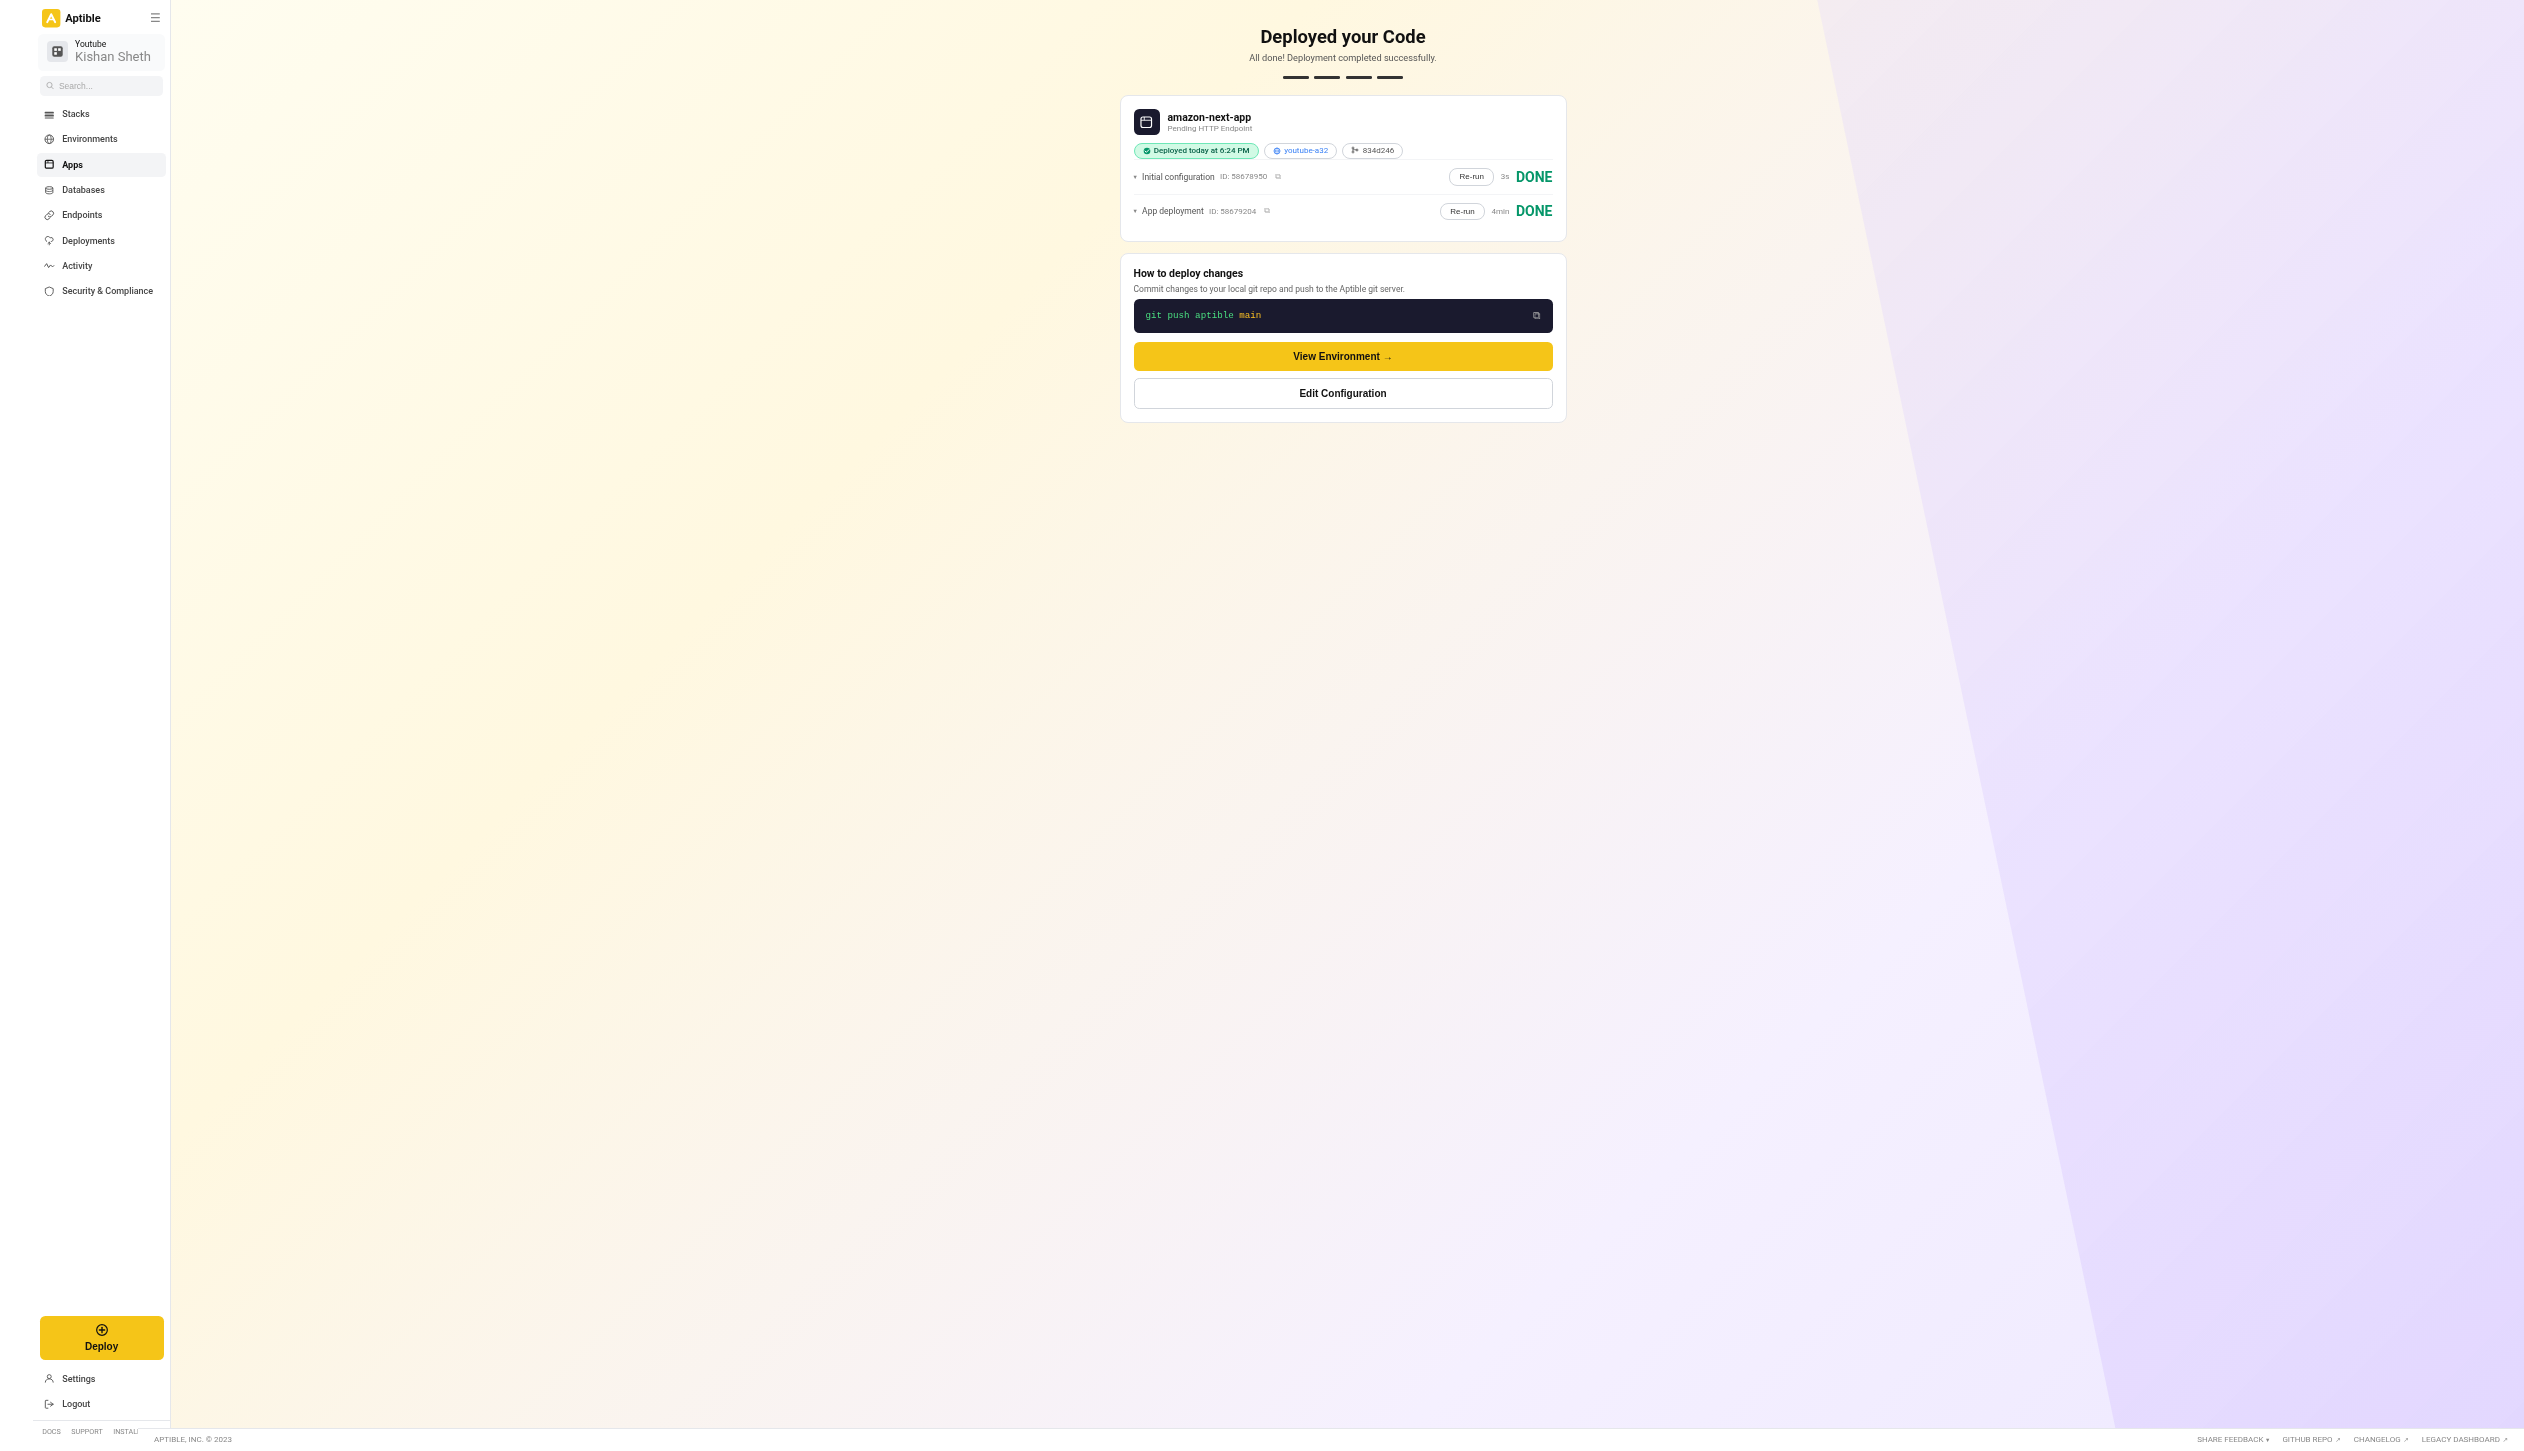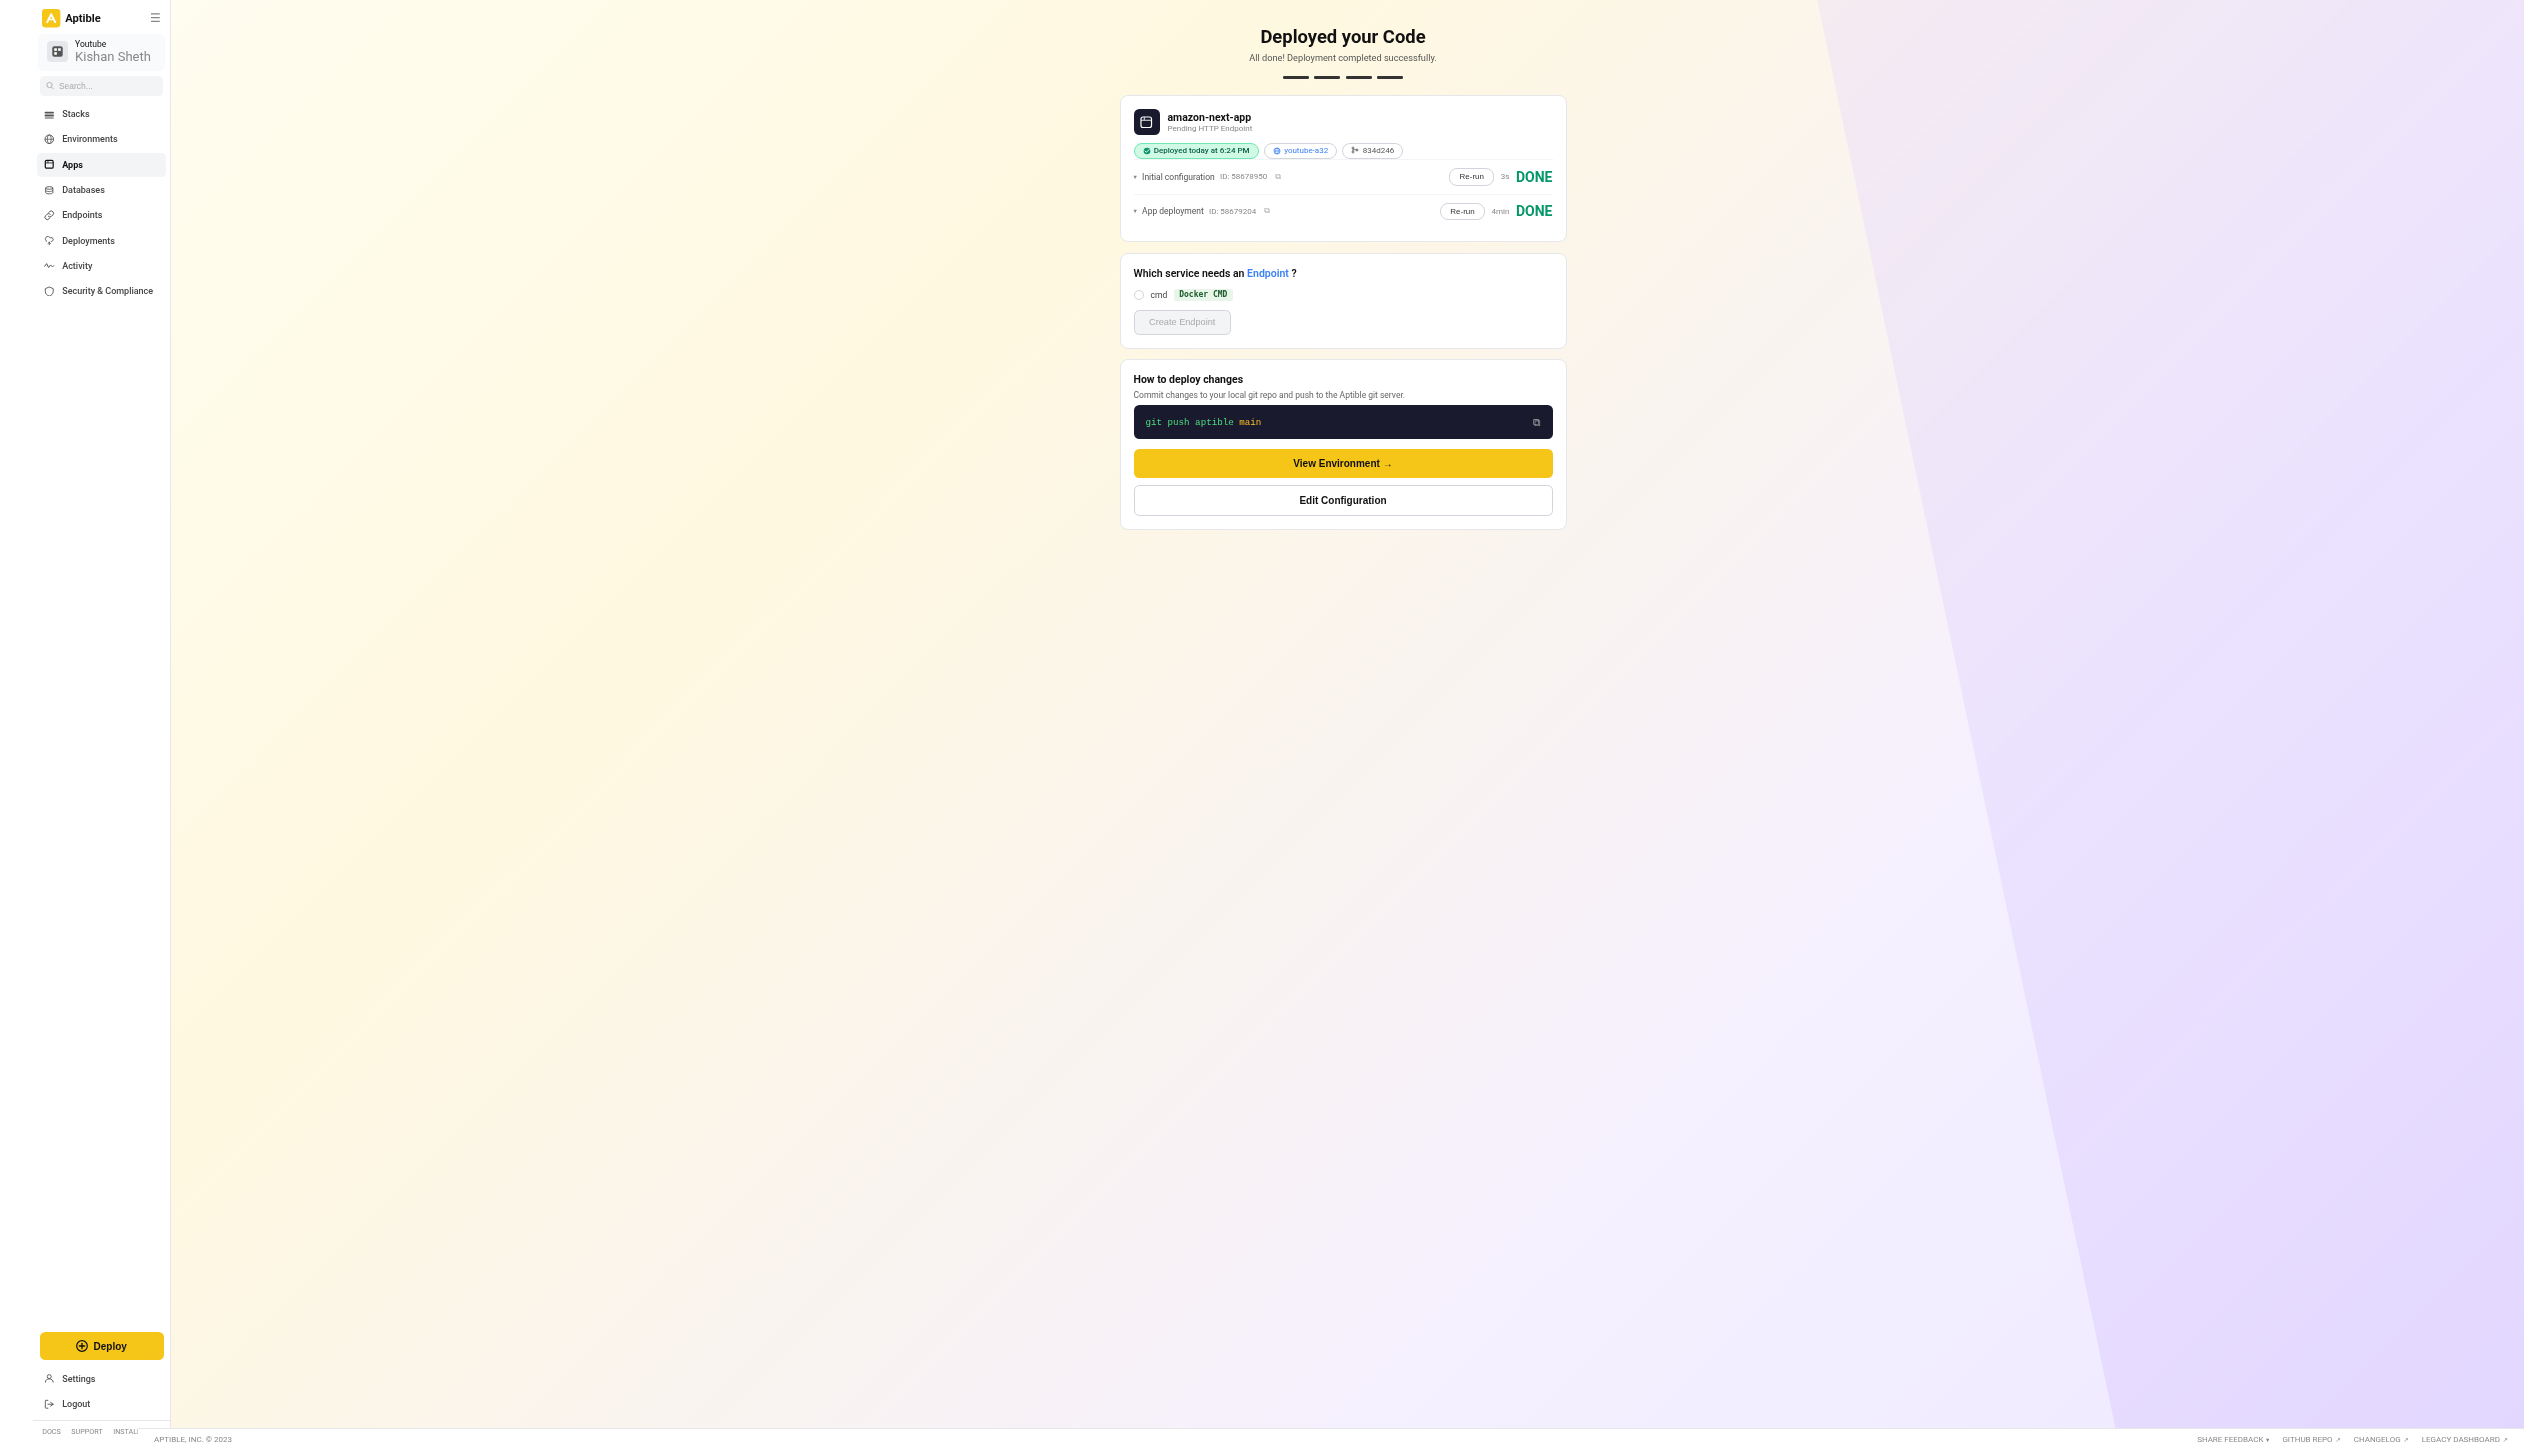--- a/index.html
+++ b/index.html
@@ -107,20 +107,21 @@
       border: none;
       border-radius: 5.3px;
       padding: 8px 0;
       font-size: 10px;
       cursor: pointer;
       display: flex;
       align-items: center;
       justify-content: center;
       gap: 5.3px;
       width: calc(100% - 13px);
+      flex-direction: column;
     }
     .bottom-nav { padding: 0 4px 2.6px 4px; }
     .bottom-nav-item {
       display: flex;
       align-items: center;
       gap: 6.6px;
       padding: 6px 6.6px;
       border-radius: 4.6px;
       cursor: pointer;
       color: #444;
@@ -614,34 +615,20 @@
           <span class="copy-icon">⧉</span>
         </div>
         <div class="op-right">
           <button class="rerun-btn">Re-run</button>
           <span class="op-time">4min</span>
           <span class="op-done">DONE</span>
         </div>
       </div>
     </div>
 
-    <div class="card">
-      <p id="endpoint-question">
-        <span>Which service needs an</span>
-        <span> </span>
-        <span id="endpoint-link">Endpoint</span>
-        <span>?</span>
-      </p>
-      <div class="radio-row">
-        <span class="radio-btn"></span>
-        <span class="radio-label">cmd</span>
-        <span class="code-tag">Docker CMD</span>
-      </div>
-      <button id="create-endpoint-btn">Create Endpoint</button>
-    </div>
 
     <div class="card">
       <div id="how-to-title">How to deploy changes</div>
       <div id="how-to-subtitle">Commit changes to your local git repo and push to the Aptible git server.</div>
 
       <div id="code-block">
         <code id="code-text">
           <span class="code-green">git push aptible</span>
           <span class="code-white"> </span>
           <span class="code-yellow">main</span>

